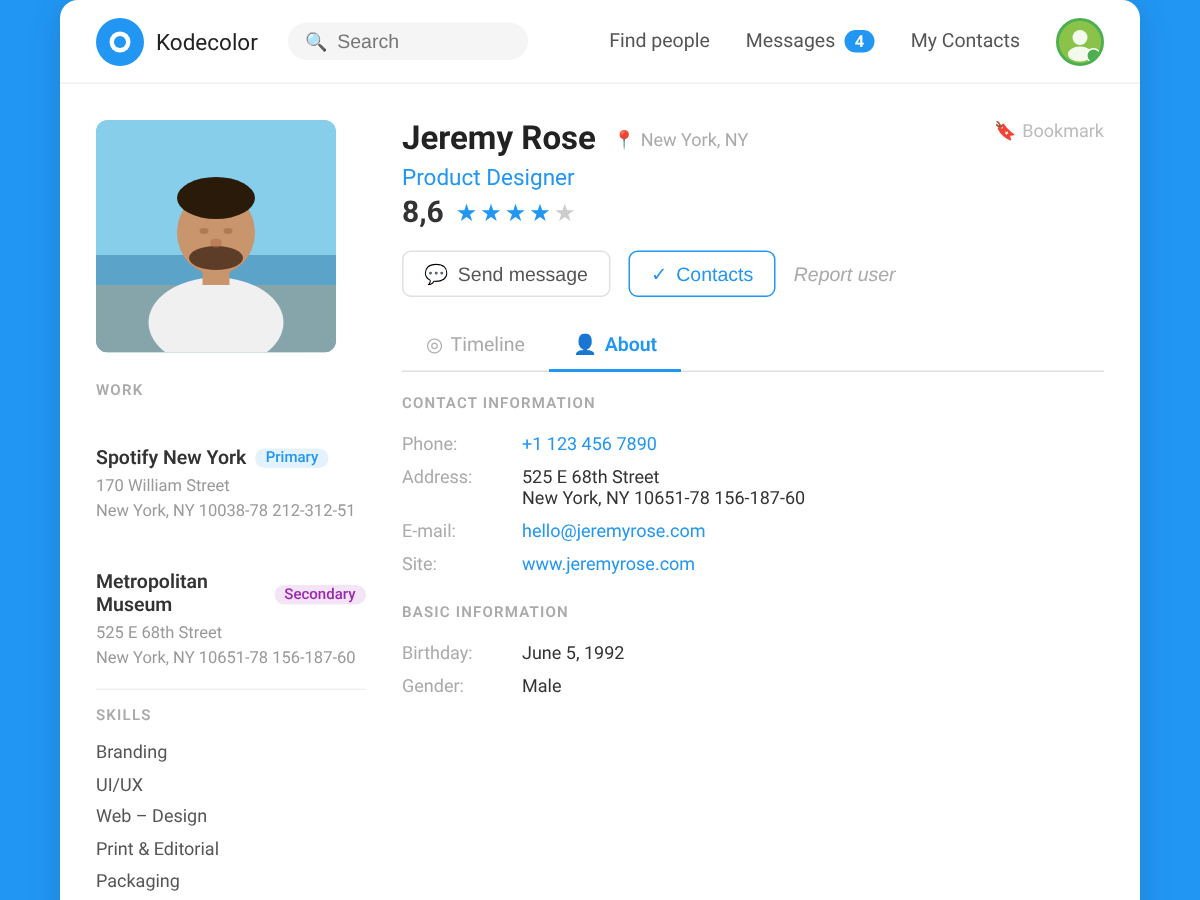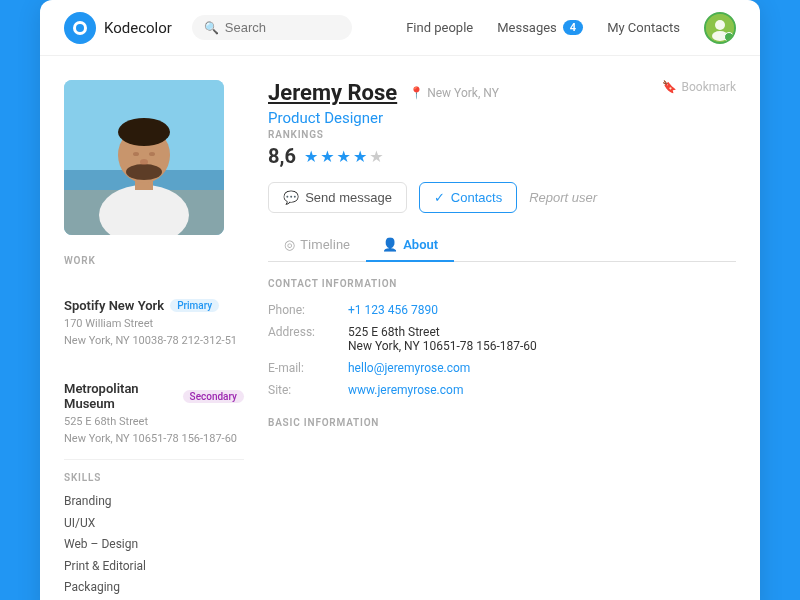--- a/index.html
+++ b/index.html
@@ -210,21 +210,20 @@
     }
     .profile-header {
       display: flex;
       align-items: flex-start;
       margin-bottom: 4px;
     }
     .profile-name {
       font-size: 22px;
       font-weight: 700;
       color: #222;
-      text-decoration: underline;
     }
     .location-wrap {
       display: flex;
       align-items: center;
       gap: 3px;
       margin-left: 12px;
       margin-top: 6px;
     }
     .location-dot {
       color: #aaa;
@@ -478,21 +477,20 @@
           <span class="location-text">New York, NY</span>
         </div>
         <div class="bookmark-wrap">
           <span>🔖</span>
           <span>Bookmark</span>
         </div>
       </div>
 
       <div class="job-title">Product Designer</div>
 
-      <div class="rankings-label">RANKINGS</div>
       <div class="rating-row">
         <span class="rating-number">8,6</span>
         <div class="stars">
           <span class="star">★</span>
           <span class="star">★</span>
           <span class="star">★</span>
           <span class="star">★</span>
           <span class="star-half">★</span>
         </div>
       </div>
@@ -541,15 +539,27 @@
           <td class="info-value info-link">hello@jeremyrose.com</td>
         </tr>
         <tr>
           <td class="info-label">Site:</td>
           <td class="info-value info-link">www.jeremyrose.com</td>
         </tr>
       </tbody>
         </table>
 
       <div class="info-section-label">BASIC INFORMATION</div>
+      <table class="info-table">
+        <tbody>
+            <tr>
+          <td class="info-label">Birthday:</td>
+          <td class="info-value">June 5, 1992</td>
+        </tr>
+        <tr>
+          <td class="info-label">Gender:</td>
+          <td class="info-value">Male</td>
+        </tr>
+      </tbody>
+        </table>
     </div>
   </div>
 </div>
 
 </body></html>

